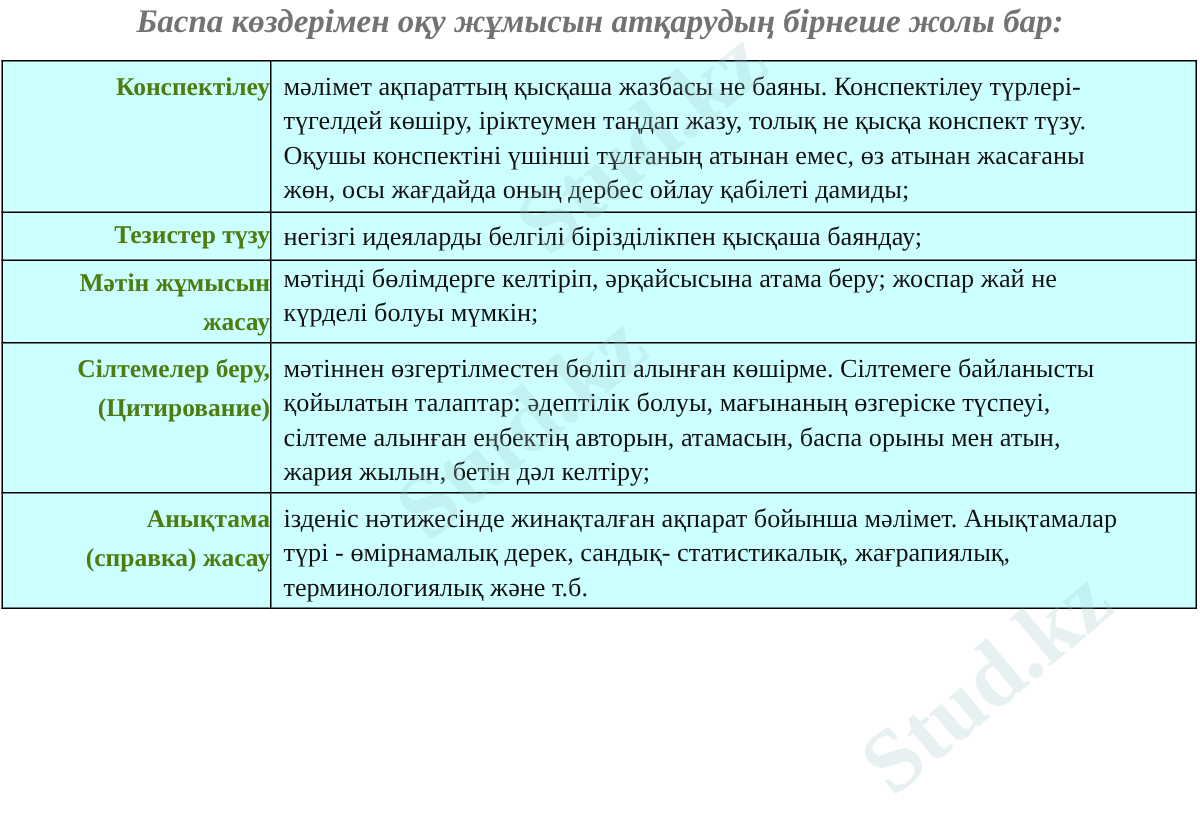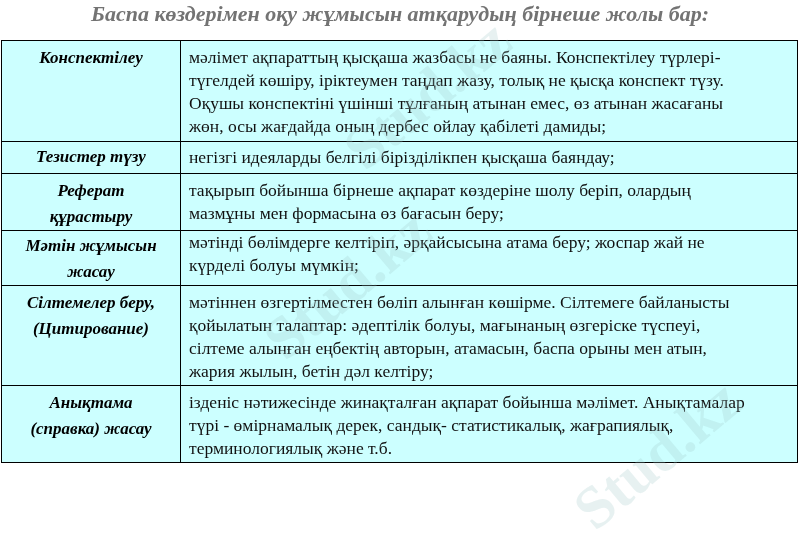--- a/index.html
+++ b/index.html
@@ -24,23 +24,23 @@
     table-layout: fixed;
     background: #ccffff;
   }
   .tbl td {
     border: 1.5px solid #000;
     vertical-align: top;
     padding: 0;
   }
   .tbl td.term {
     width: 178px;
-    text-align: center;
-    color: #000000;
-    font-weight: bold; font-style: italic;
+    text-align: right;
+    color: #4d7c0f;
+    font-weight: bold; 
     font-size: 17px; line-height: 26px;
     padding-top: 4px;
   }
   .tbl td.desc {
     color: #111;
     font-size: 17.5px; line-height: 23px;
     padding: 5px 8px 2px 8px;
     white-space: pre-line;
   }
   .term span { display: block; white-space: pre-line; }
@@ -67,28 +67,20 @@
 түгелдей көшіру, іріктеумен таңдап жазу, толық не қысқа конспект түзу.
 Оқушы конспектіні үшінші тұлғаның атынан емес, өз атынан жасағаны
 жөн, осы жағдайда оның дербес ойлау қабілеті дамиды;</td>
     </tr>
     <tr style="height:32px">
       <td class="term" style="padding-top:2px">
           <span>Тезистер түзу</span>
         </td>
       <td class="desc" style="padding-top:4px">негізгі идеяларды белгілі бірізділікпен қысқаша баяндау;</td>
     </tr>
-    <tr style="height:55px">
-      <td class="term">
-          <span>Реферат
-құрастыру</span>
-        </td>
-      <td class="desc">тақырып бойынша бірнеше ақпарат көздеріне шолу беріп, олардың
-мазмұны мен формасына өз бағасын беру;</td>
-    </tr>
     <tr style="height:52px">
       <td class="term" style="padding-top:2px">
           <span>Мәтін жұмысын
 жасау</span>
         </td>
       <td class="desc" style="padding-top:0">мәтінді бөлімдерге келтіріп, әрқайсысына атама беру; жоспар жай не
 күрделі болуы мүмкін;</td>
     </tr>
     <tr style="height:95px">
       <td class="term">

